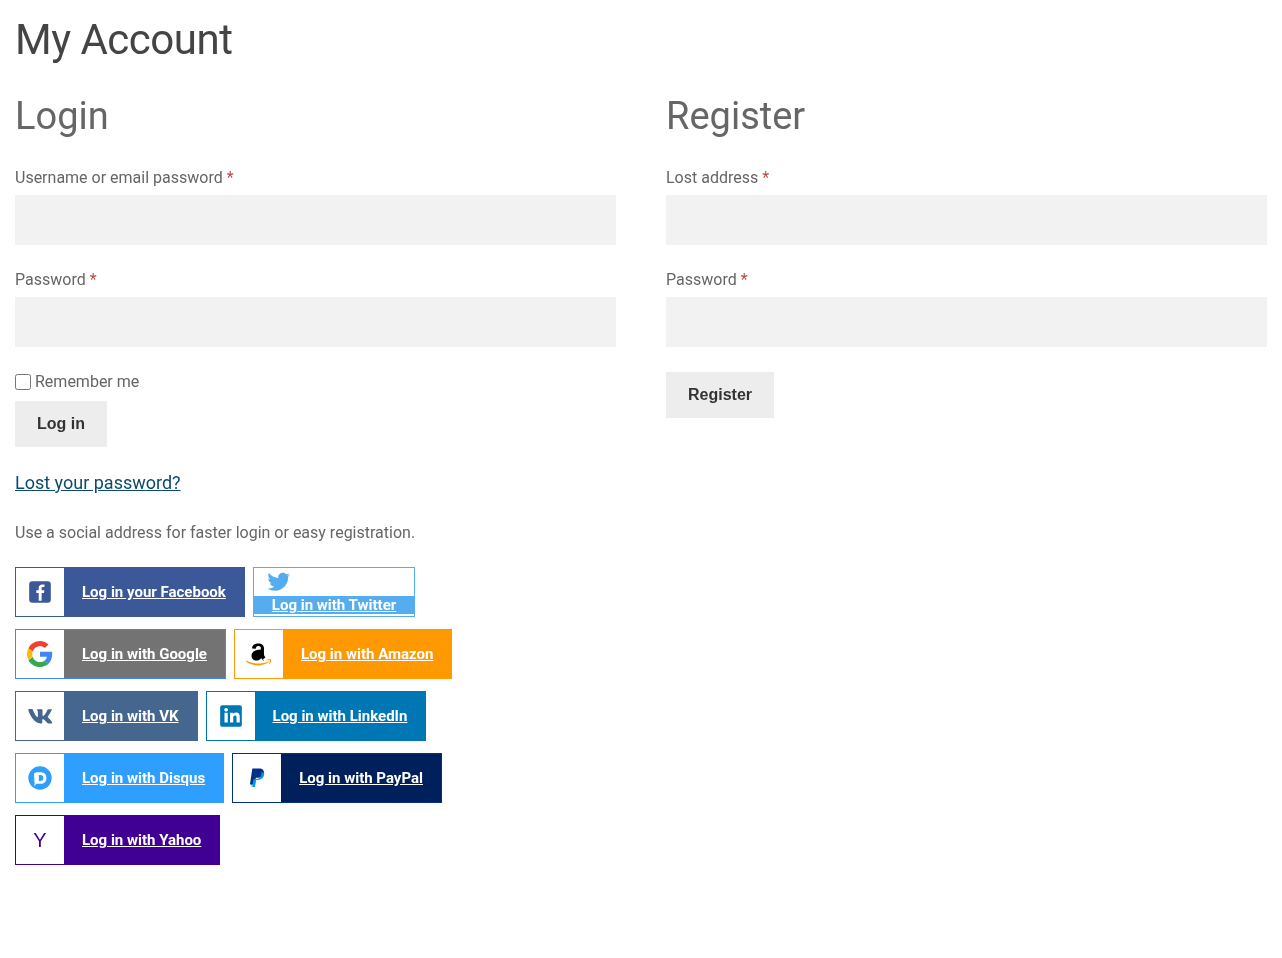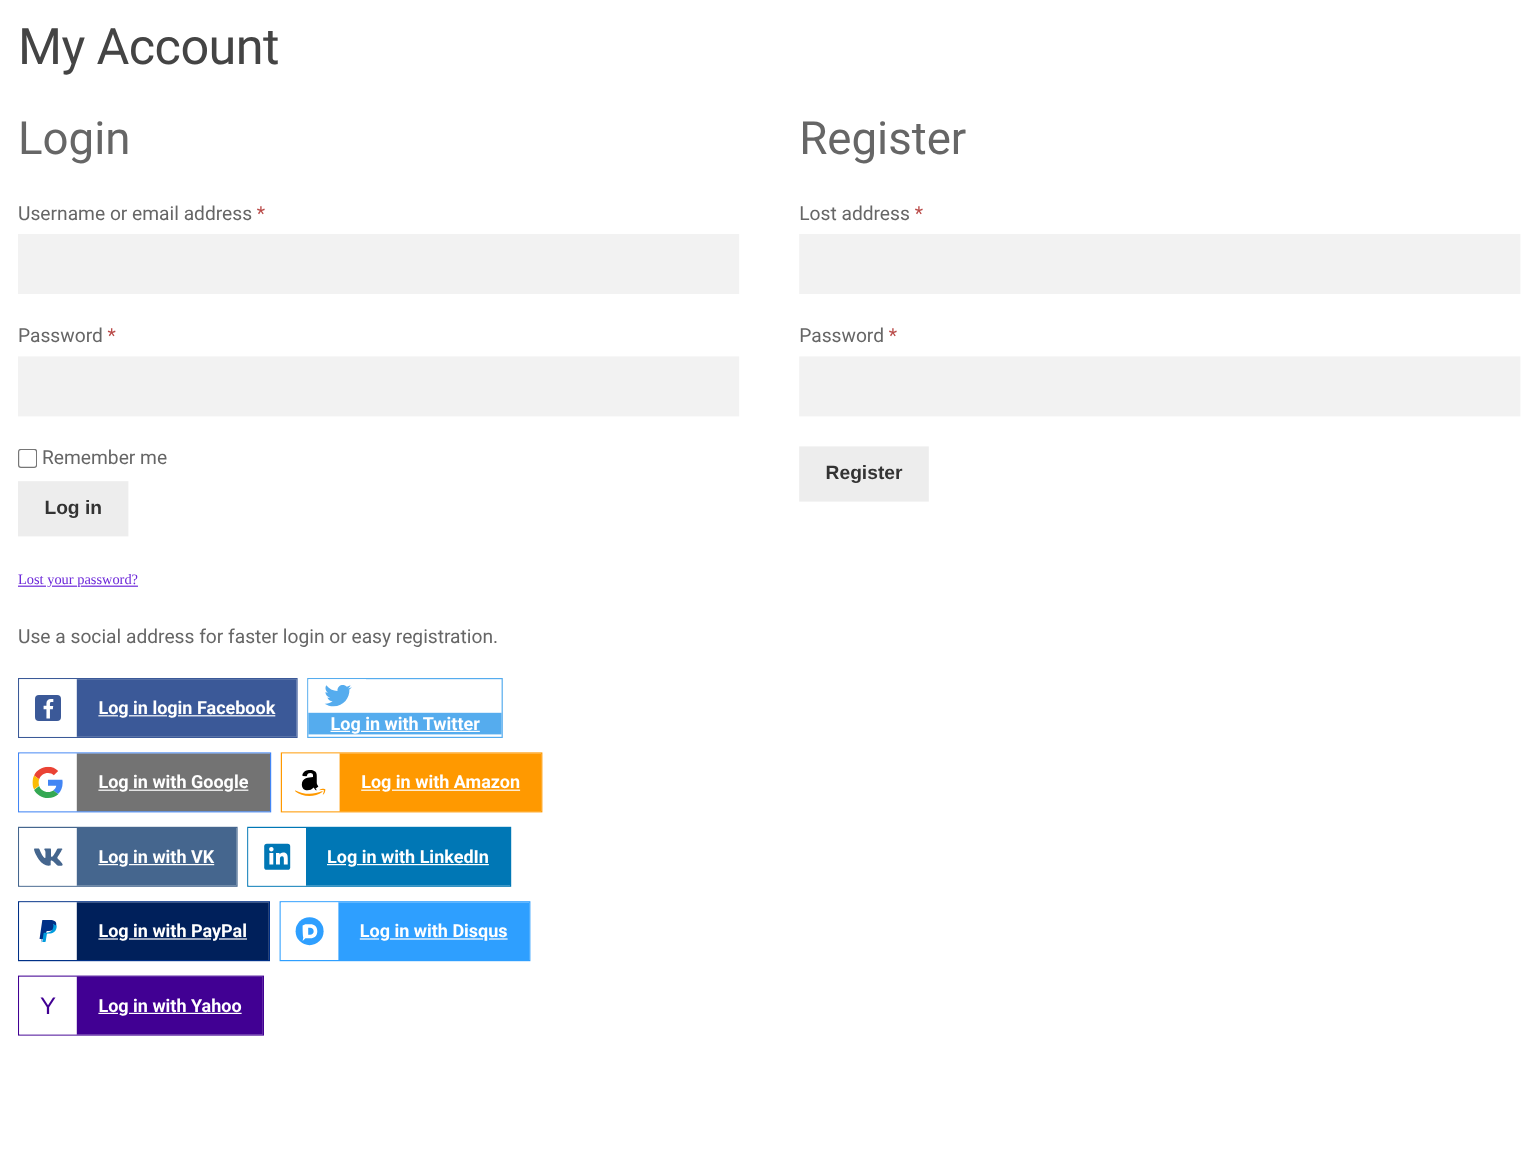--- a/index.html
+++ b/index.html
@@ -74,24 +74,23 @@
       padding: 14px 22px;
       font-size: 16px;
       font-weight: 700;
       color: #333;
       cursor: pointer;
     }
     .lost-password {
       margin-top: 25px;
     }
     .lost-password a {
-      color: #6d28d9;
+      color: #0c4a6e;
       text-decoration: underline;
-      font-size: 12px;
-      font-family: Liberation Serif, serif;
+      font-size: 18px;
     }
     .social-intro {
       margin-top: 30px;
       font-size: 16px;
       color: #666;
       margin-bottom: 25px;
     }
     .social-row {
       display: flex;
       gap: 8px;
@@ -147,21 +146,21 @@
 
 <h1>My Account</h1>
 
 <div class="columns">
 
   <div class="col">
     <h2>Login</h2>
 
     <div class="form-row">
       <label class="label">
-        <span>Username or email address</span>
+        <span>Username or email password</span>
         <span class="required">*</span>
       </label>
       <input type="text" class="text-input" style="">
     </div>
 
     <div class="form-row">
       <label class="label">
         <span>Password</span>
         <span class="required">*</span>
       </label>
@@ -182,21 +181,21 @@
 
     
     <div class="social-row">
       <a class="social-btn fb">
         <span class="social-icon">
           <svg width="26" height="26" viewBox="0 0 24 24">
               <rect x="2" y="2" width="20" height="20" rx="3" fill="#3b5998"></rect>
               <path d="M13.5 20v-7h2.2l.3-2.6h-2.5V8.7c0-.8.2-1.3 1.3-1.3h1.3V5.1c-.6-.1-1.3-.1-2-.1-2 0-3.3 1.2-3.3 3.4v1.9H8.6V13h2.2v7h2.7z" fill="#fff"></path>
             </svg>
         </span>
-        <span class="social-label">Log in login Facebook</span>
+        <span class="social-label">Log in your Facebook</span>
       </a>
       <a class="social-btn tw">
         <span class="social-icon">
           <svg width="28" height="28" viewBox="0 0 24 24">
               <path fill="#55acee" d="M22 5.9c-.7.3-1.5.6-2.3.7.8-.5 1.5-1.3 1.8-2.2-.8.5-1.6.8-2.6 1-1.5-1.6-4-1.7-5.6-.2-.9.9-1.3 2.1-1.1 3.3-3.2-.2-6.1-1.7-8-4.2-1.1 1.8-.5 4.1 1.2 5.3-.6 0-1.3-.2-1.8-.5 0 1.9 1.3 3.5 3.2 3.9-.6.2-1.2.2-1.8.1.5 1.6 2 2.7 3.7 2.7-1.6 1.3-3.7 1.9-5.7 1.7 1.9 1.2 4.1 1.9 6.3 1.9 7.5 0 11.7-6.3 11.4-12 .8-.5 1.5-1.3 2-2.1z"></path>
             </svg>
         </span>
         <span class="social-label">Log in with Twitter</span>
       </a>
     </div>
@@ -241,37 +240,37 @@
               <rect x="2" y="2" width="20" height="20" rx="2" fill="#0077b5"></rect>
               <path fill="#fff" d="M6 9h3v9H6zm1.5-4.5c1 0 1.7.7 1.7 1.7S8.5 7.9 7.5 7.9 5.8 7.2 5.8 6.2 6.5 4.5 7.5 4.5zM11 9h2.8v1.2c.4-.7 1.3-1.5 2.8-1.5 3 0 3.5 2 3.5 4.5V18h-3v-4.2c0-1 0-2.3-1.4-2.3s-1.6 1.1-1.6 2.2V18h-3V9z"></path>
             </svg>
         </span>
         <span class="social-label">Log in with LinkedIn</span>
       </a>
     </div>
 
     
     <div class="social-row">
+      <a class="social-btn dq">
+        <span class="social-icon">
+          <svg width="28" height="28" viewBox="0 0 24 24">
+              <circle cx="12" cy="12" r="10" fill="#2e9fff"></circle>
+              <path fill="#fff" d="M9 7h3.5c3 0 5 1.8 5 5s-2 5-5 5H9l-2 2 .5-2.5C7 15.5 7 8 7 8l2-1zm2 2.5v5h1.3c1.6 0 2.6-.9 2.6-2.5s-1-2.5-2.6-2.5H11z"></path>
+            </svg>
+        </span>
+        <span class="social-label">Log in with Disqus</span>
+      </a>
       <a class="social-btn pp">
         <span class="social-icon">
           <svg width="26" height="26" viewBox="0 0 24 24">
               <path fill="#003087" d="M7.1 21l.5-3H5.5L7.6 3.6c0-.2.2-.3.4-.3h5.7c1.9 0 3.2.4 3.9 1.2.7.7.9 1.7.7 3-.5 2.9-2.5 4.3-5.4 4.3h-1.5c-.3 0-.5.2-.6.5l-.8 5.4c0 .2-.2.3-.4.3H7.1z"></path>
               <path fill="#009cde" d="M18.6 7.5c.1.5.1 1 0 1.6-.5 3.2-2.7 4.7-5.9 4.7h-1c-.3 0-.5.2-.6.5l-.9 5.7c0 .2-.2.3-.4.3H7.6l.2-1.3.8-5.4c.1-.3.3-.5.6-.5h1.5c2.9 0 4.9-1.4 5.4-4.3.2-1 .1-1.9-.3-2.6.8.3 1.4.7 1.8 1.3z"></path>
             </svg>
         </span>
         <span class="social-label">Log in with PayPal</span>
-      </a>
-      <a class="social-btn dq">
-        <span class="social-icon">
-          <svg width="28" height="28" viewBox="0 0 24 24">
-              <circle cx="12" cy="12" r="10" fill="#2e9fff"></circle>
-              <path fill="#fff" d="M9 7h3.5c3 0 5 1.8 5 5s-2 5-5 5H9l-2 2 .5-2.5C7 15.5 7 8 7 8l2-1zm2 2.5v5h1.3c1.6 0 2.6-.9 2.6-2.5s-1-2.5-2.6-2.5H11z"></path>
-            </svg>
-        </span>
-        <span class="social-label">Log in with Disqus</span>
       </a>
     </div>
 
     
     <div class="social-row">
       <a class="social-btn yh">
         <span class="social-icon">
           <svg width="24" height="24" viewBox="0 0 24 24">
               <text x="12" y="19" font-size="20" font-weight="400" text-anchor="middle" fill="#410093" font-family="Arial">Y</text>
             </svg>

